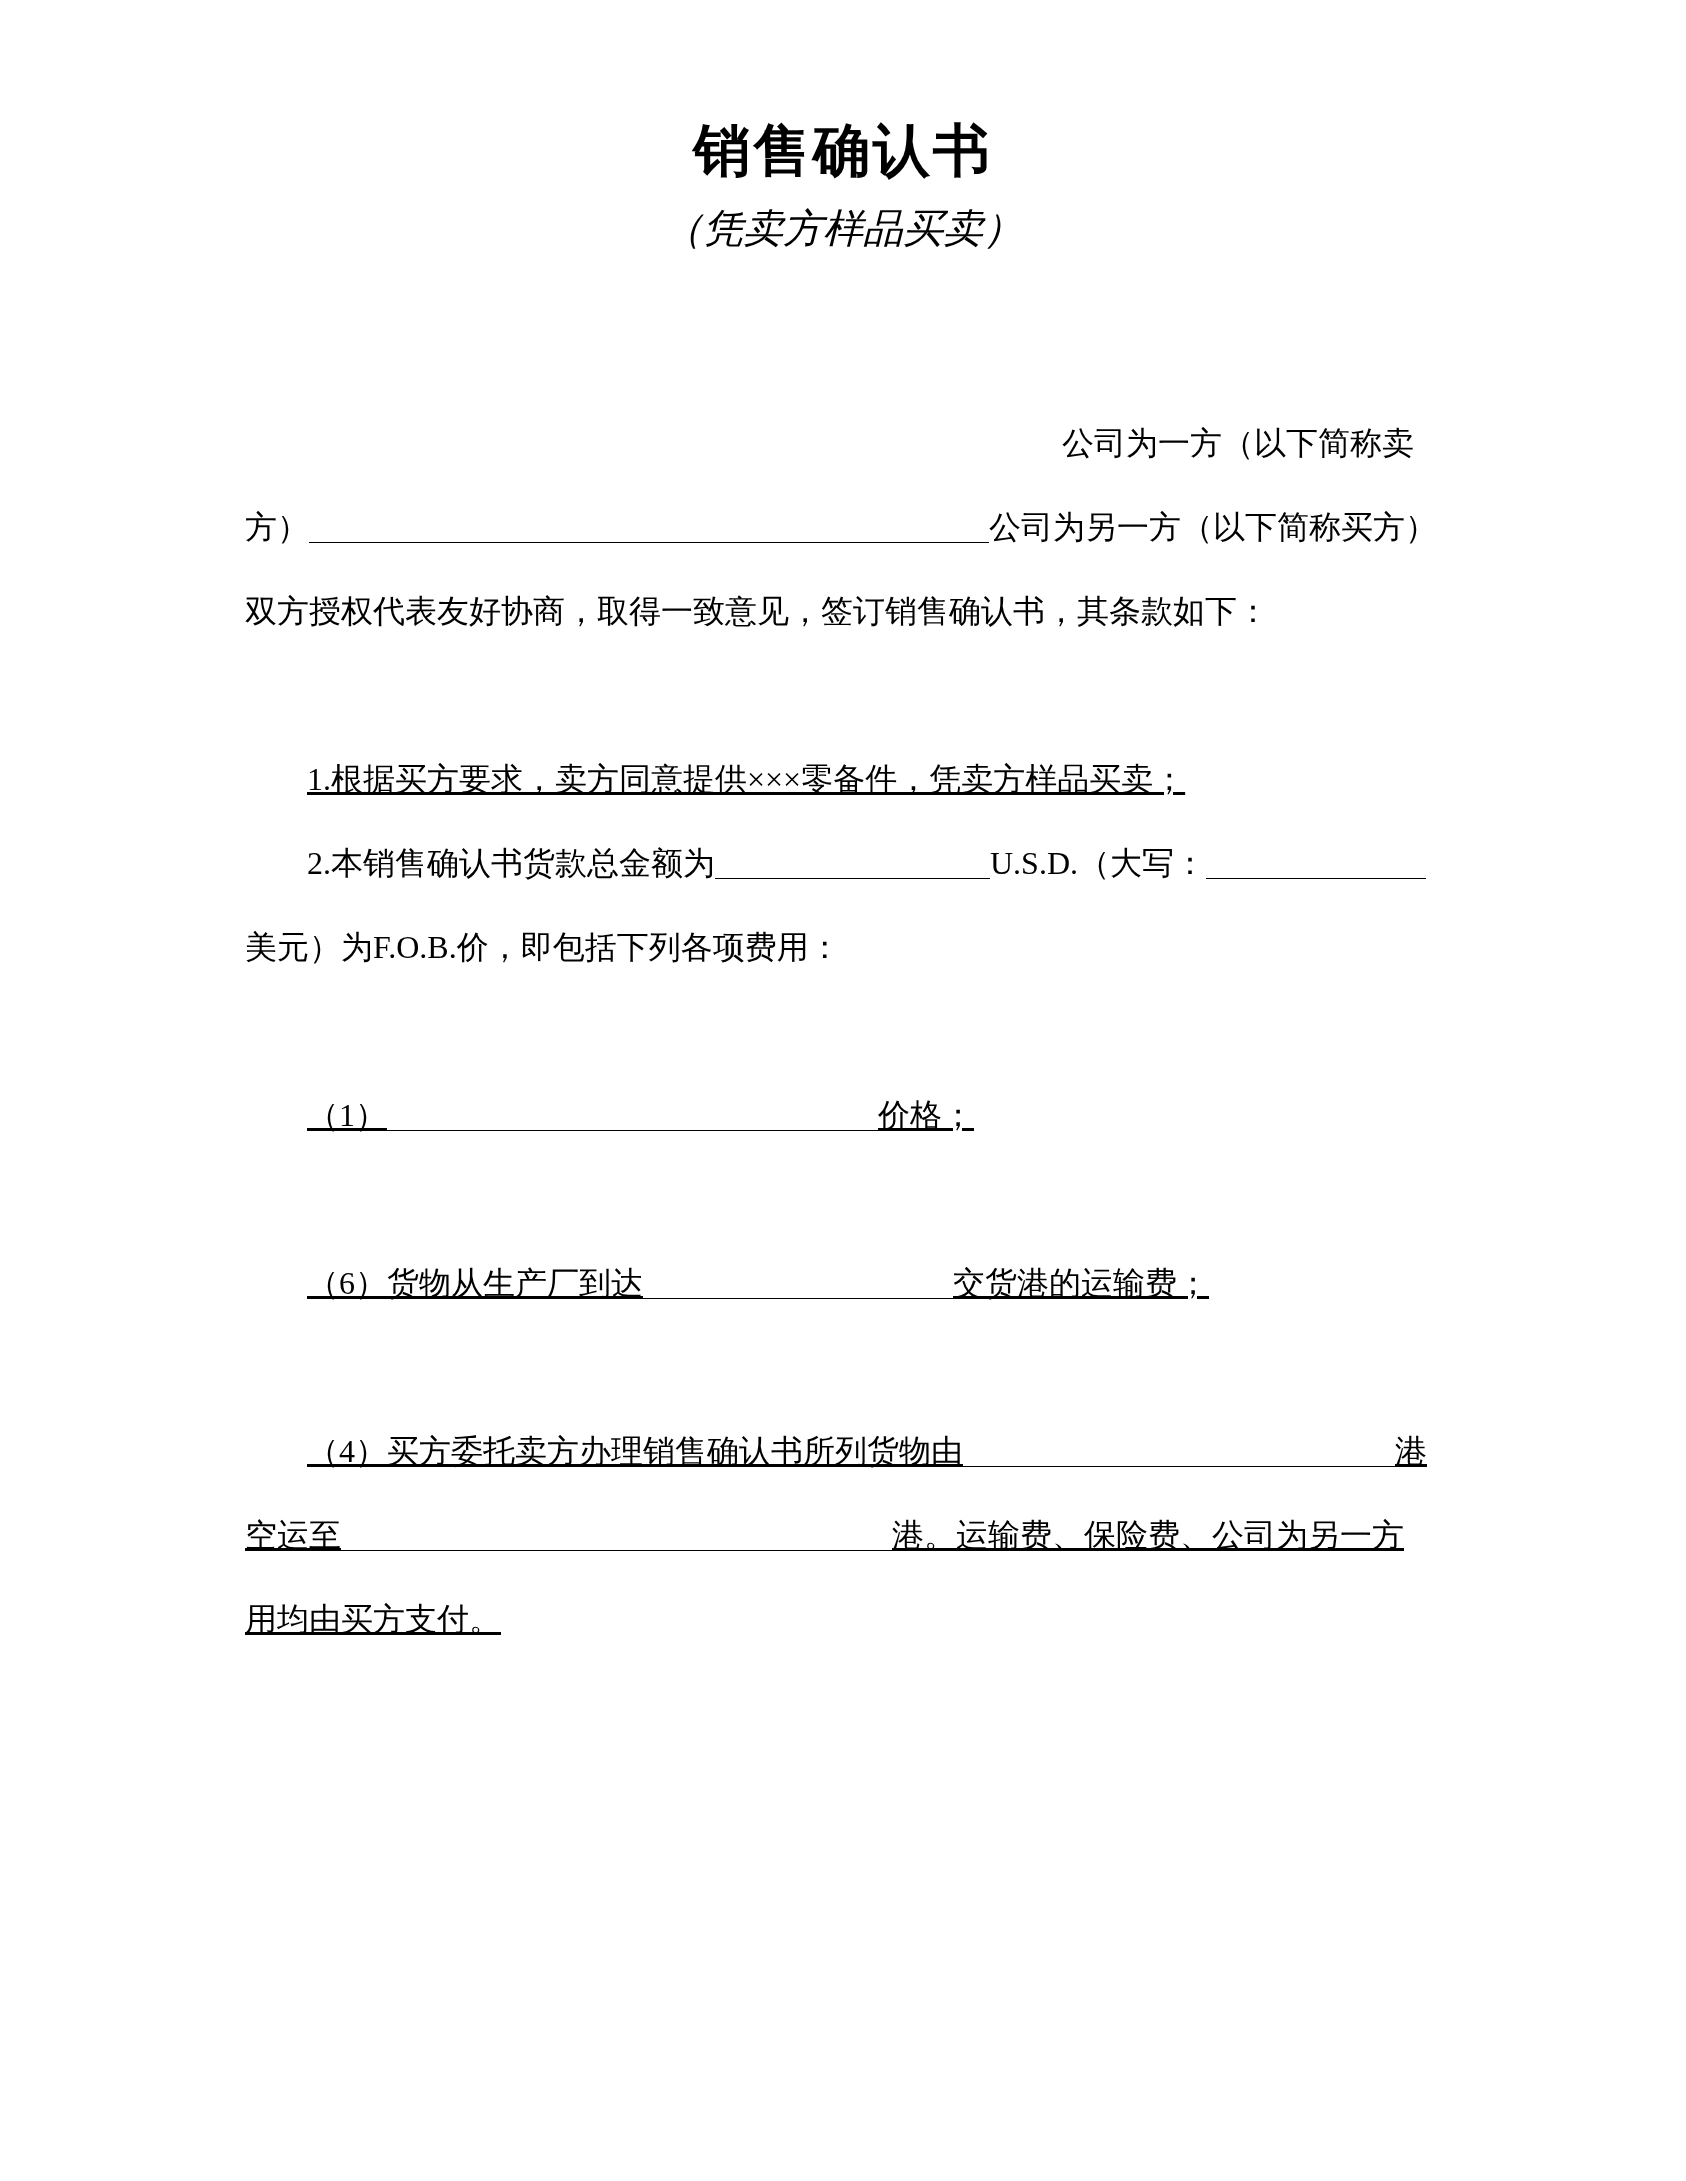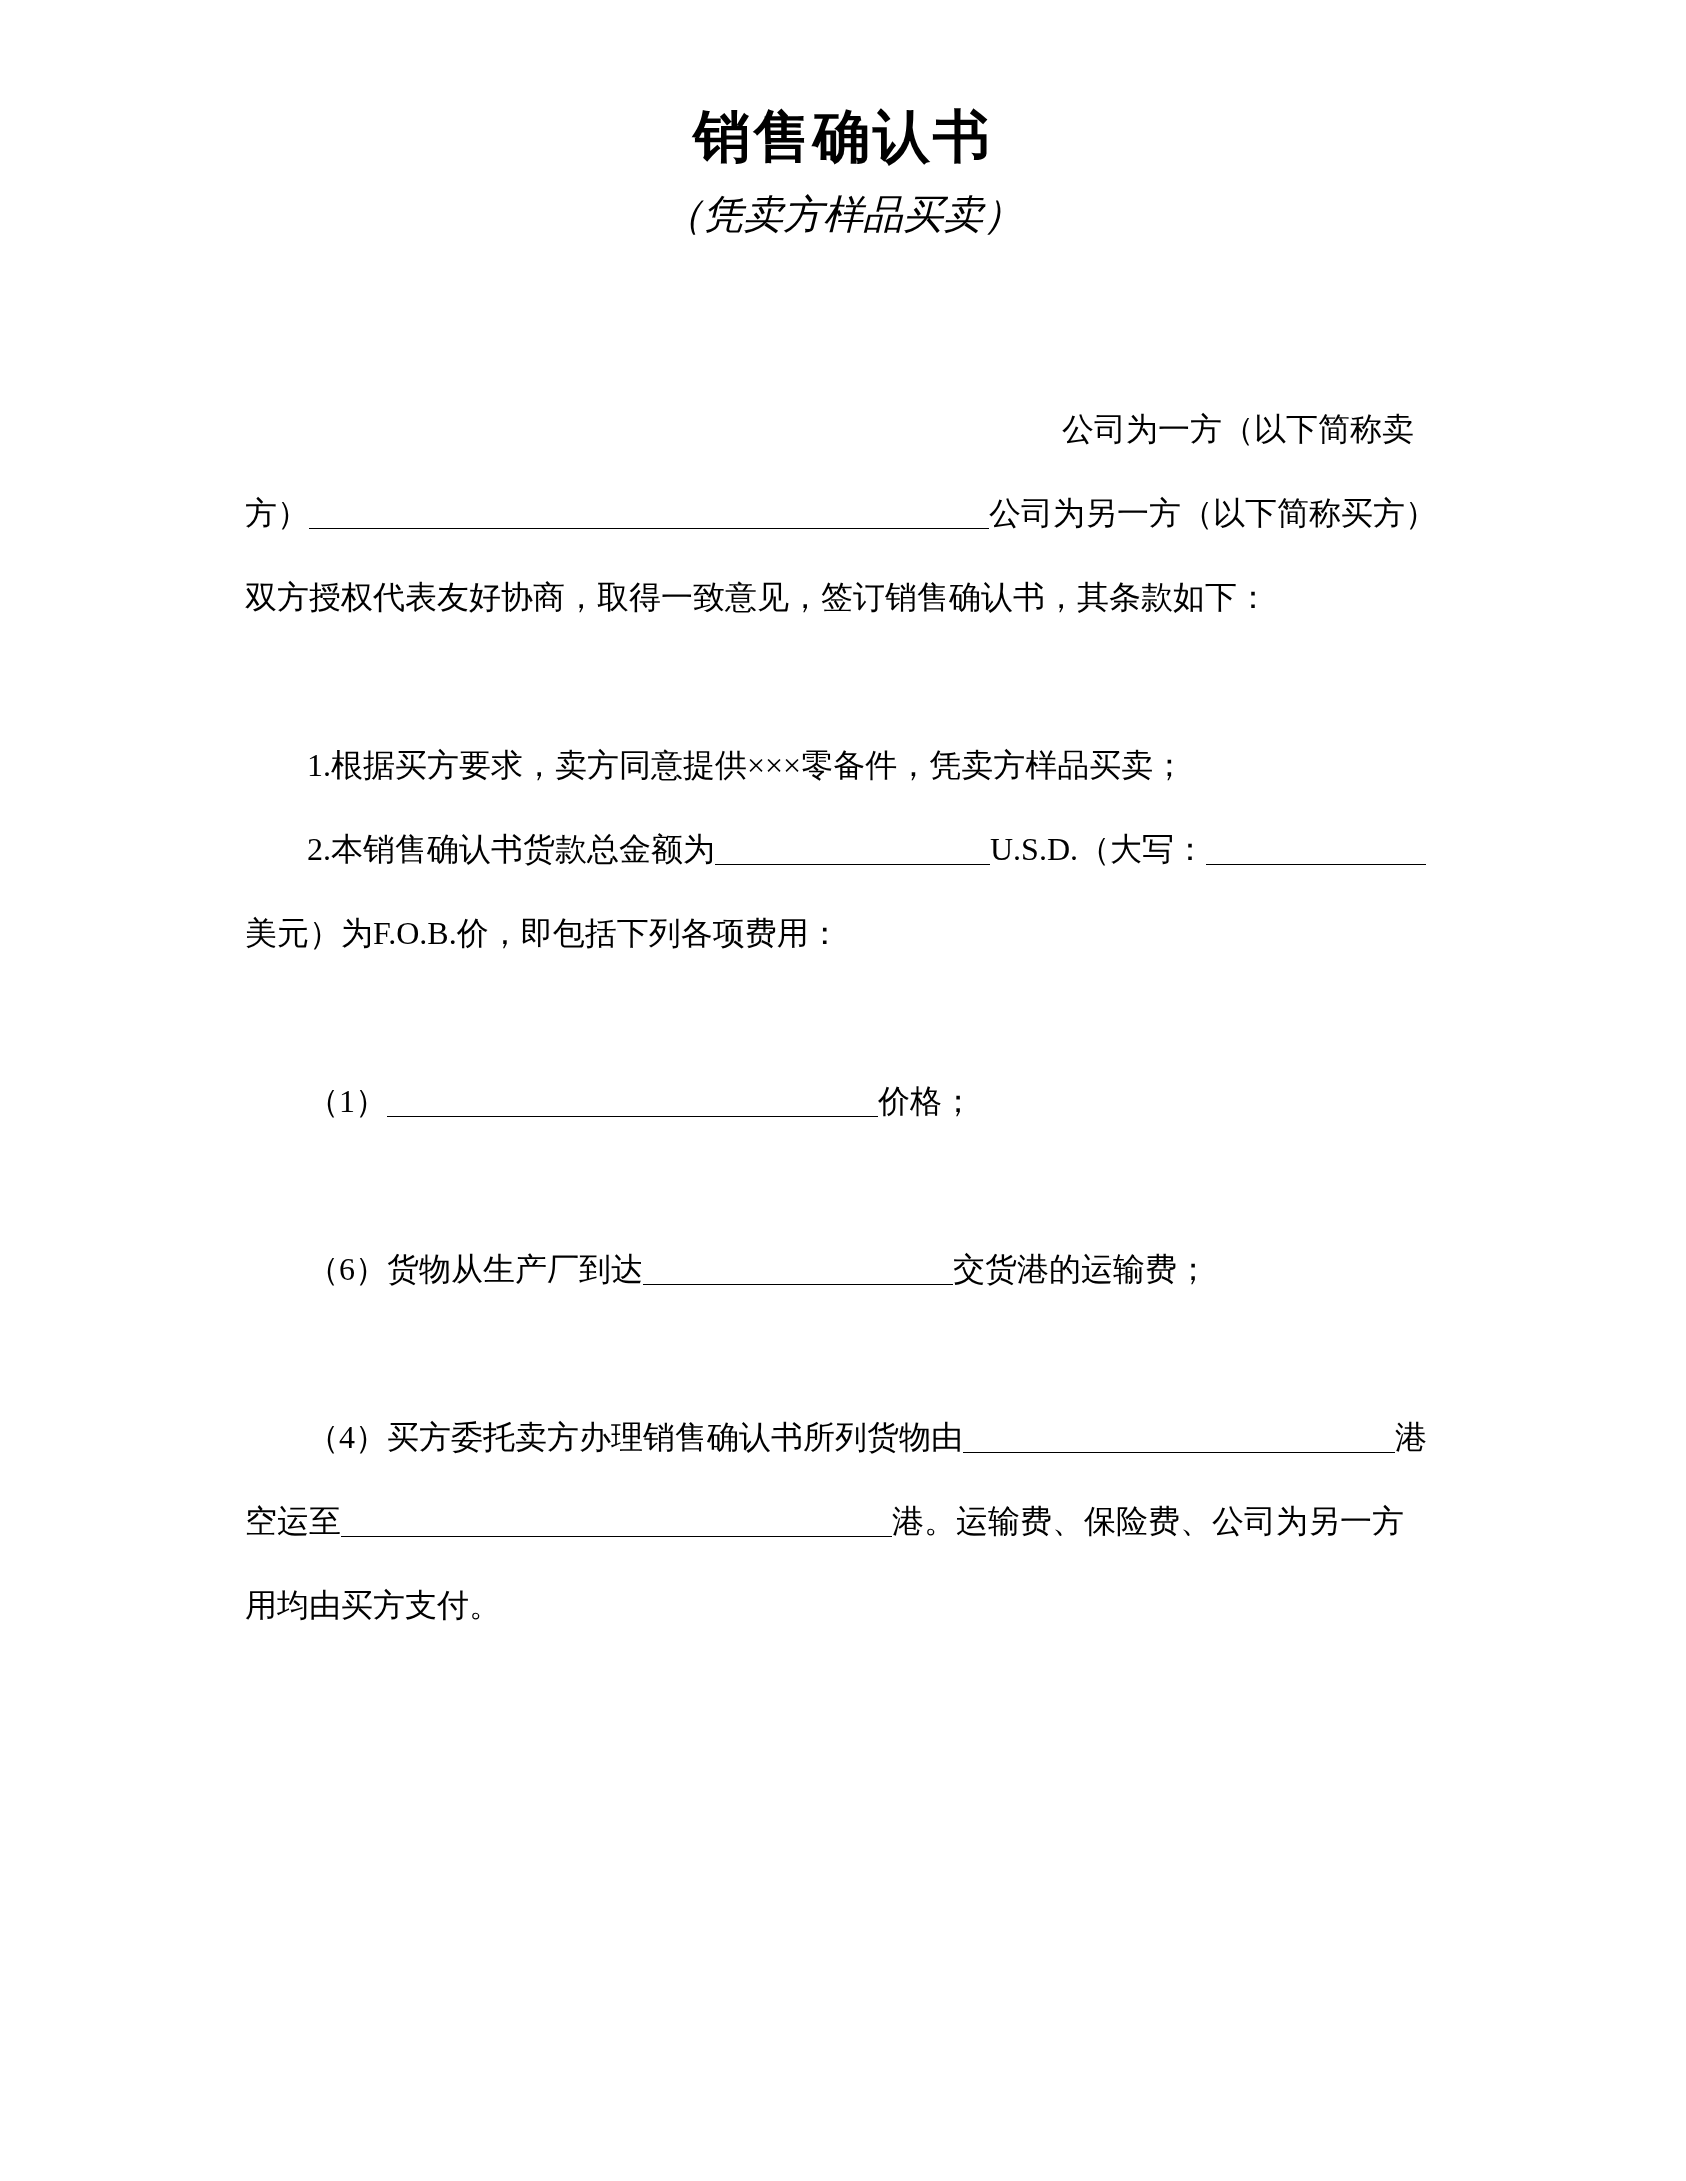--- a/index.html
+++ b/index.html
@@ -7,44 +7,43 @@
   .page {
     position: relative;
     width: 1686px;
     height: 2182px;
     background: #ffffff;
     color: #000000;
     font-family: "Liberation Serif", "DejaVu Serif", serif;
     overflow: hidden;
   }
   .doc-title {
-    padding-top: 78px;
+    padding-top: 118px;
     text-align: center;
     font-family: "Liberation Sans", "DejaVu Sans", sans-serif;
     font-weight: 700;
     font-size: 57px;
     letter-spacing: 2.8px;
     line-height: 1.15;
-    margin-top: 26px;
   }
   .doc-subtitle {
     margin-top: 22px;
     text-align: center;
     font-size: 40px;
     font-weight: 400;
     line-height: 1.15;
     font-style: italic;
   }
   .doc-body {
     margin: 149px 245px 0 245px;
     font-size: 32px;
     line-height: 84px;
   }
   .para { margin: 0; }
-  .para.block-gap { margin-top: 84px; }
+  .para.block-gap { margin-top: 84px; text-decoration: underline; }
   .para.indent { text-indent: 62px; }
   .blank {
     display: inline-block;
     height: 9.2px;
     border-bottom: 1.8px solid #000000;
     margin-bottom: -5.5px;
   }
   .space {
     display: inline-block;
     height: 0.9px;

